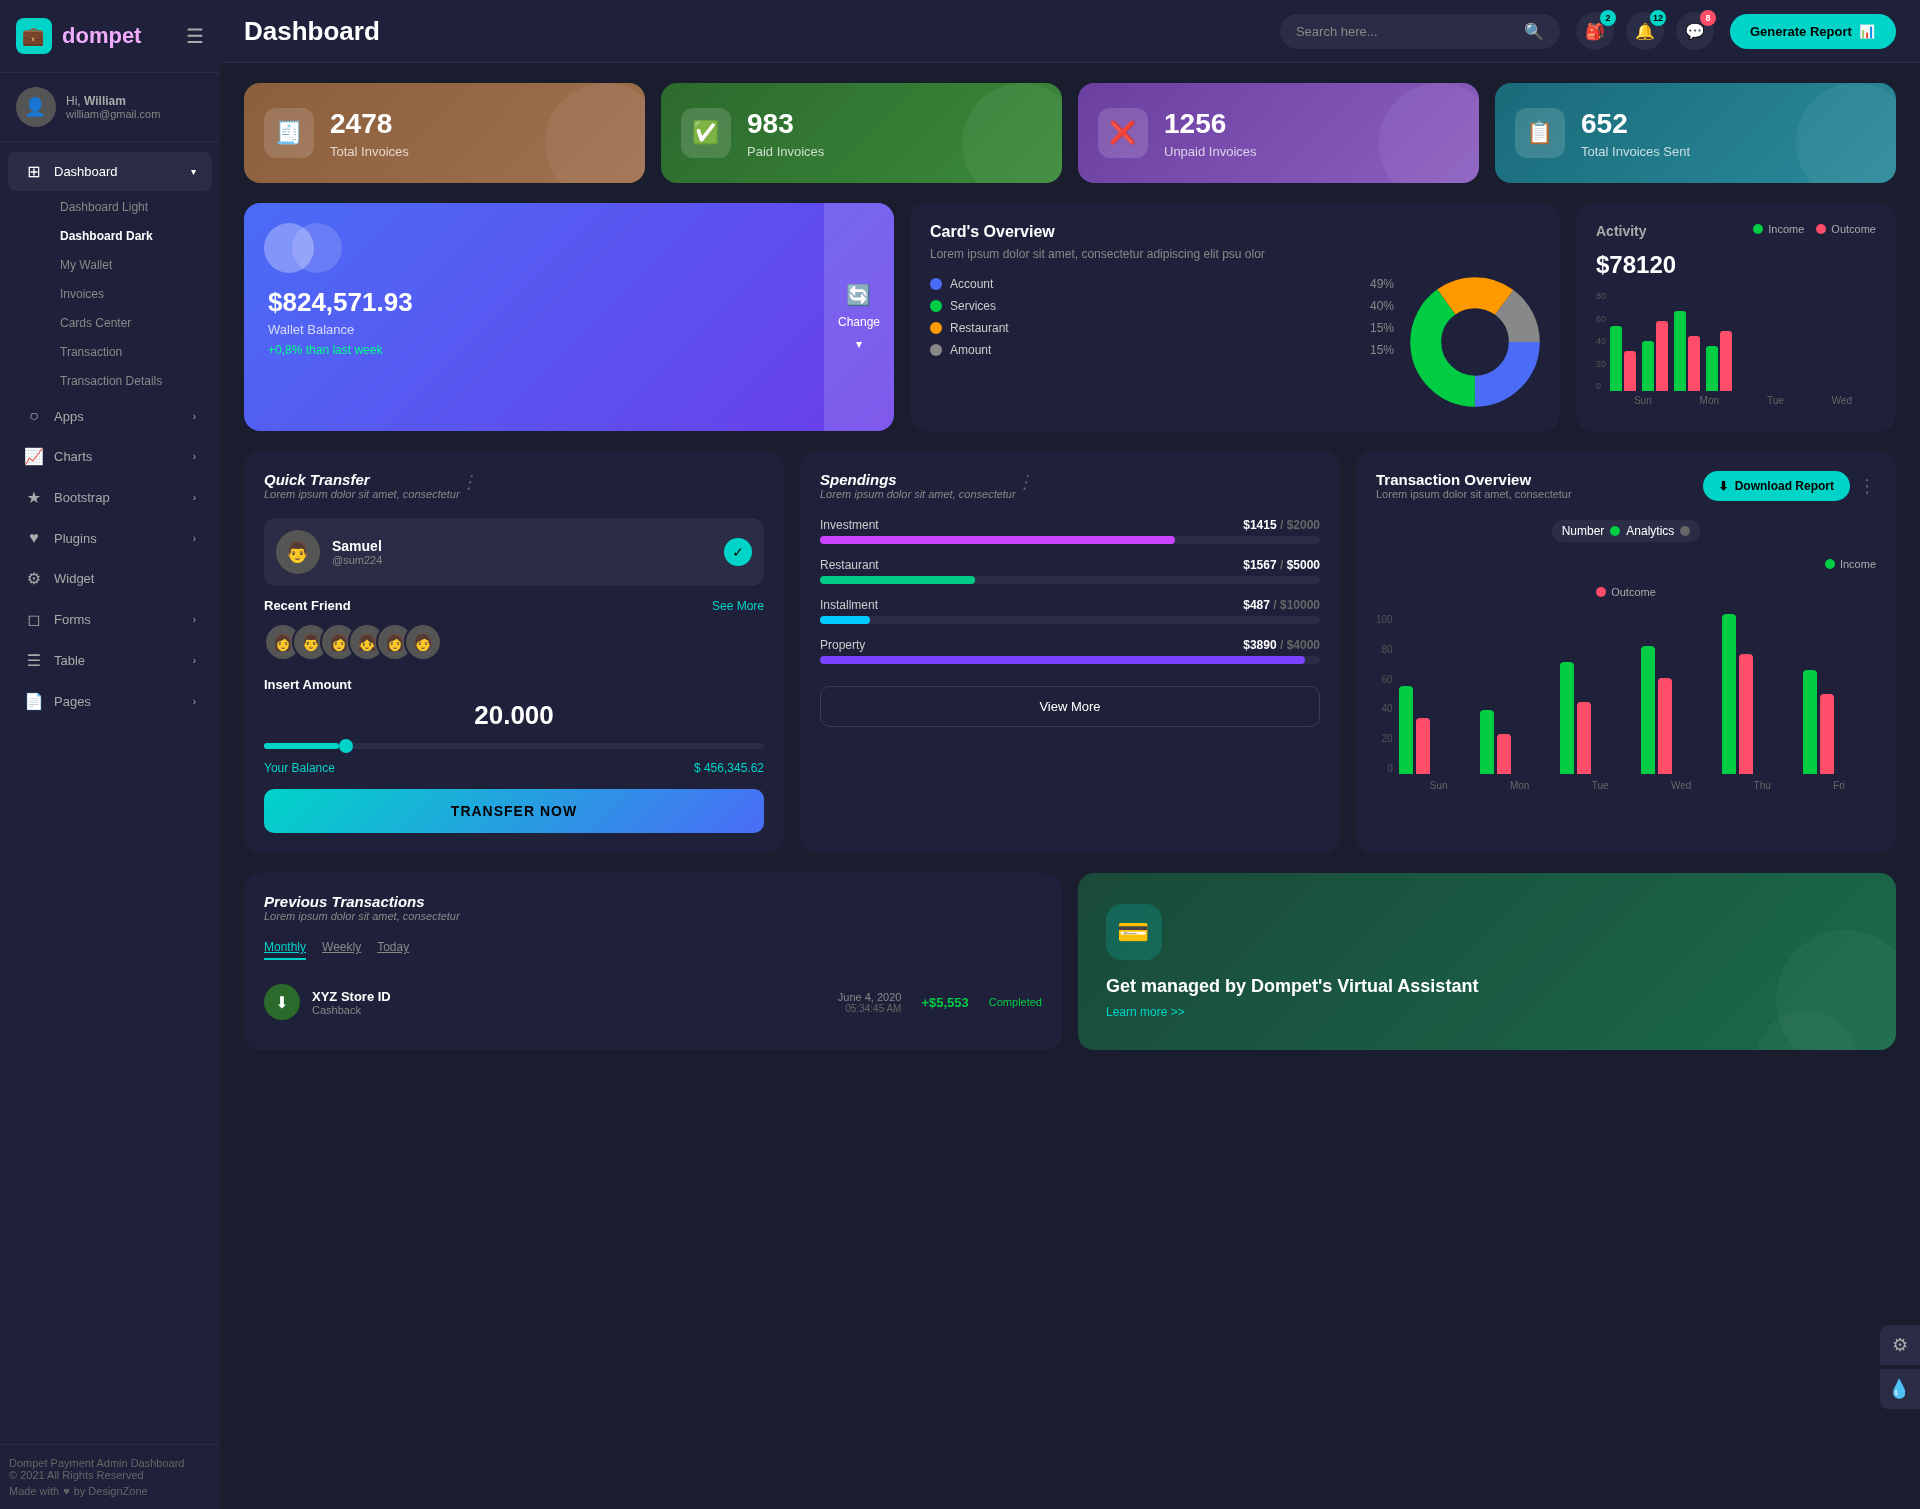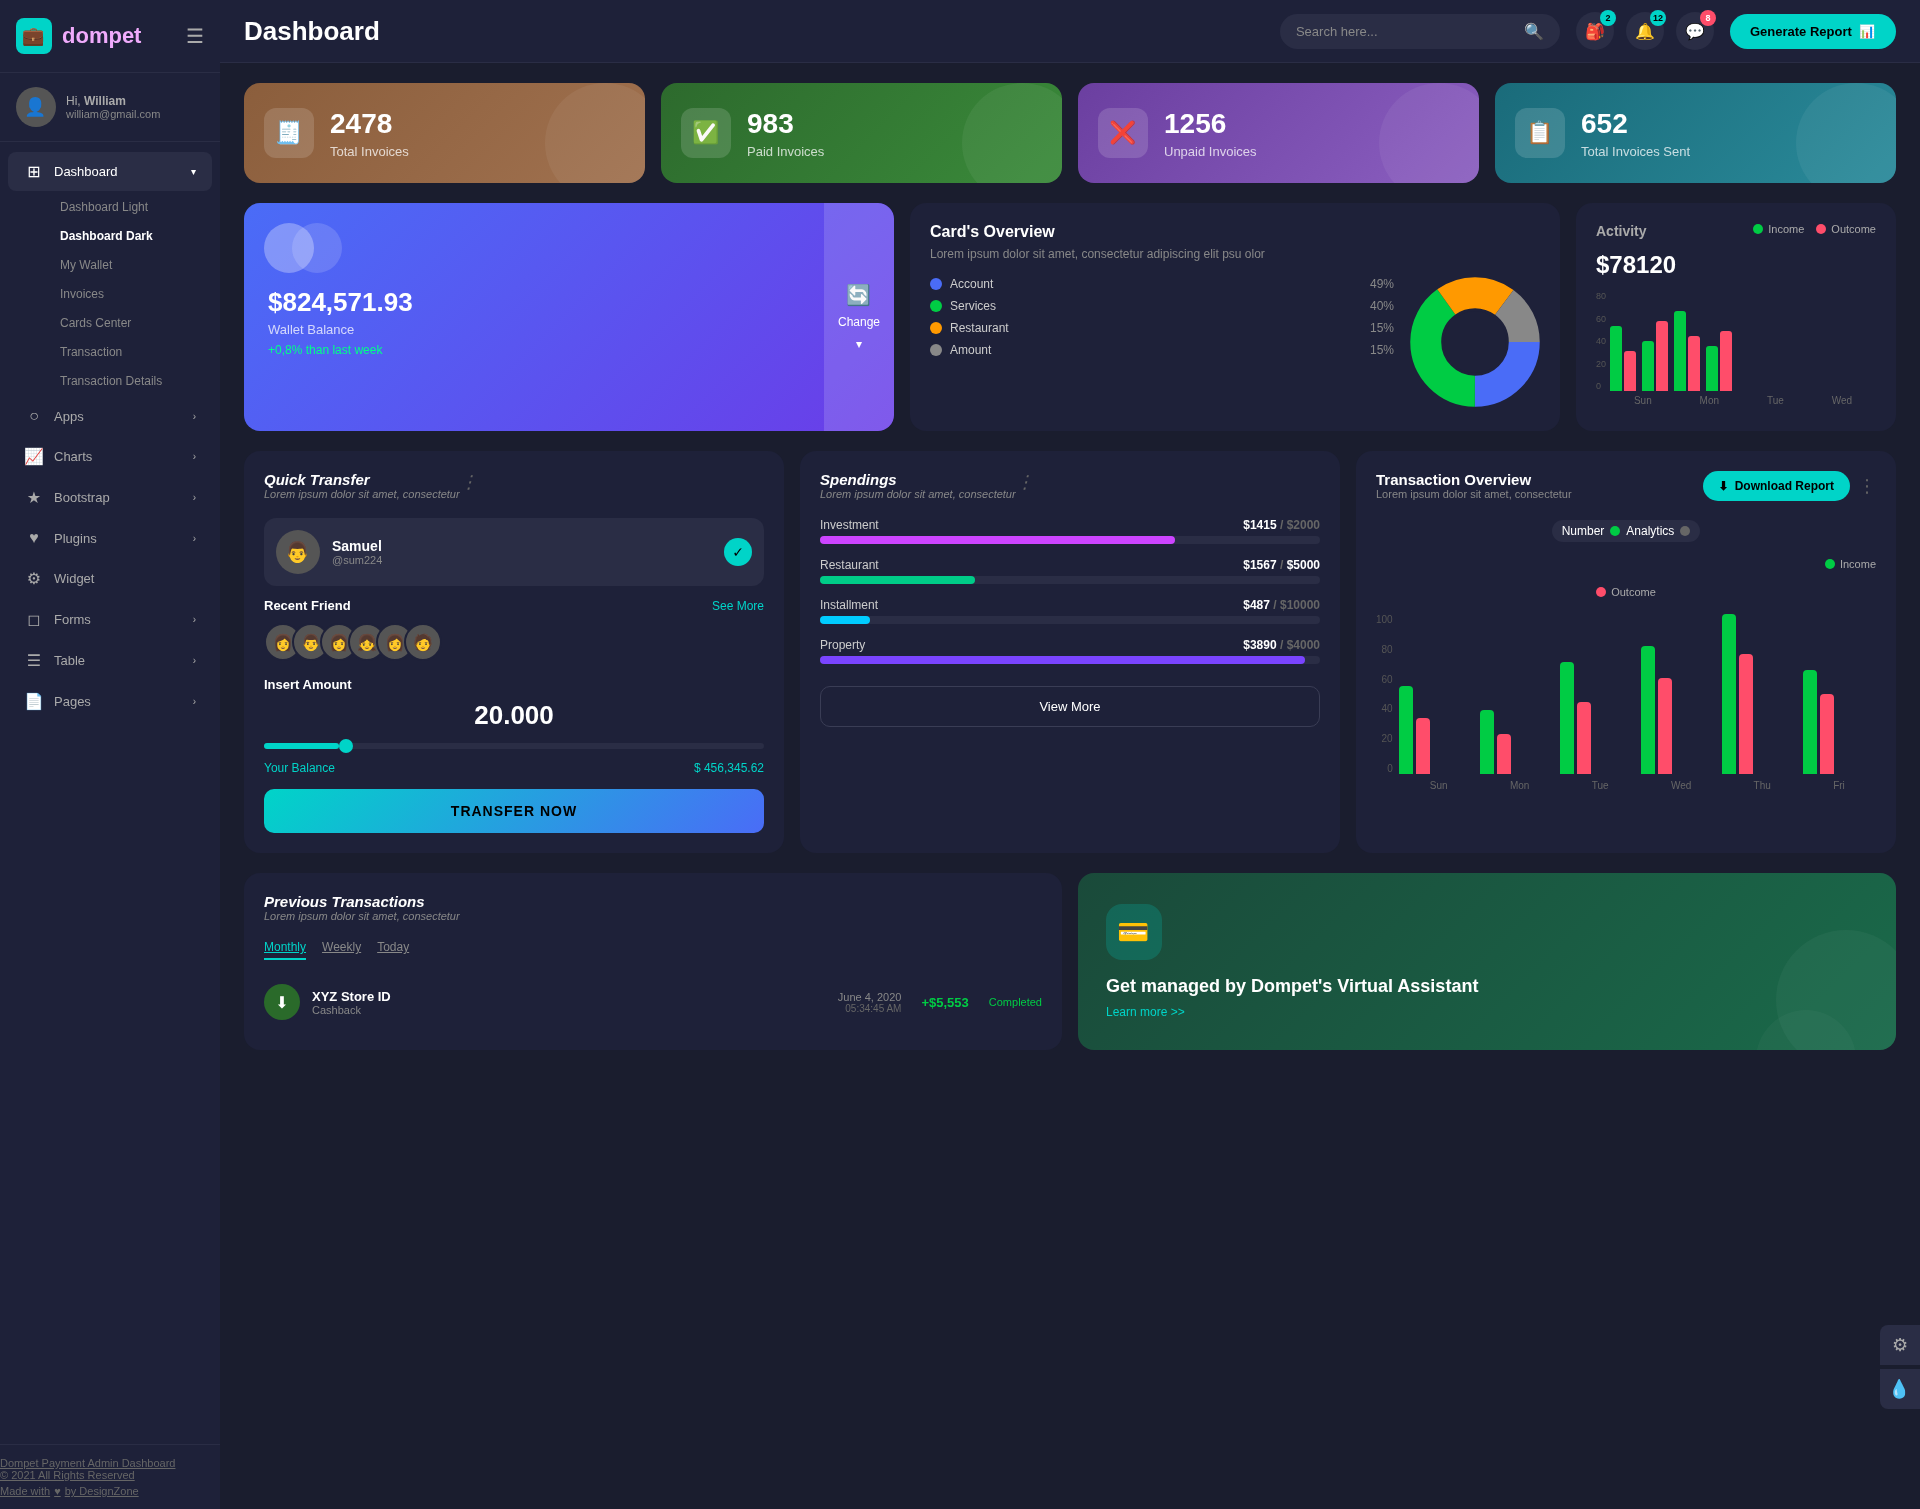--- a/index.html
+++ b/index.html
@@ -20,21 +20,21 @@
     .nav-section { padding: 8px 0; flex: 1; overflow-y: auto; }
     .nav-item { display: flex; align-items: center; gap: 10px; padding: 10px 16px; cursor: pointer; border-radius: 8px; margin: 2px 8px; font-size: 13px; color: #aaa; position: relative; }
     .nav-item.active { background: #2a2d45; color: #fff; }
     .nav-item .nav-icon { font-size: 16px; width: 20px; text-align: center; }
     .nav-item .arrow { margin-left: auto; font-size: 10px; }
 
     .sub-nav { padding-left: 36px; }
     .sub-nav-item { padding: 7px 16px; font-size: 12px; color: #888; cursor: pointer; margin: 1px 8px; border-radius: 6px; }
     .sub-nav-item.active { color: #fff; font-weight: 600; }
 
-    .sidebar-footer { padding: 12px 0; border-top: 1px solid #2a2d45; font-size: 11px; color: #666; text-decoration: underline; }
+    .sidebar-footer { padding: 12px 9px; border-top: 1px solid #2a2d45; font-size: 11px; color: #666; }
     .made-with { display: flex; align-items: center; gap: 4px; margin-top: 4px; }
 
     
     .main { flex: 1; display: flex; flex-direction: column; overflow-x: hidden; }
 
     
     .topbar { display: flex; align-items: center; padding: 12px 24px; gap: 16px; background: #1e2139; border-bottom: 1px solid #2a2d45; }
     .page-title { font-size: 26px; font-weight: 700; color: #fff; margin-right: auto; }
     .search-box { display: flex; align-items: center; background: #2a2d45; border-radius: 24px; padding: 8px 16px; gap: 8px; width: 280px; }
     .search-input { background: none; border: none; outline: none; color: #fff; font-size: 13px; width: 100%; }

